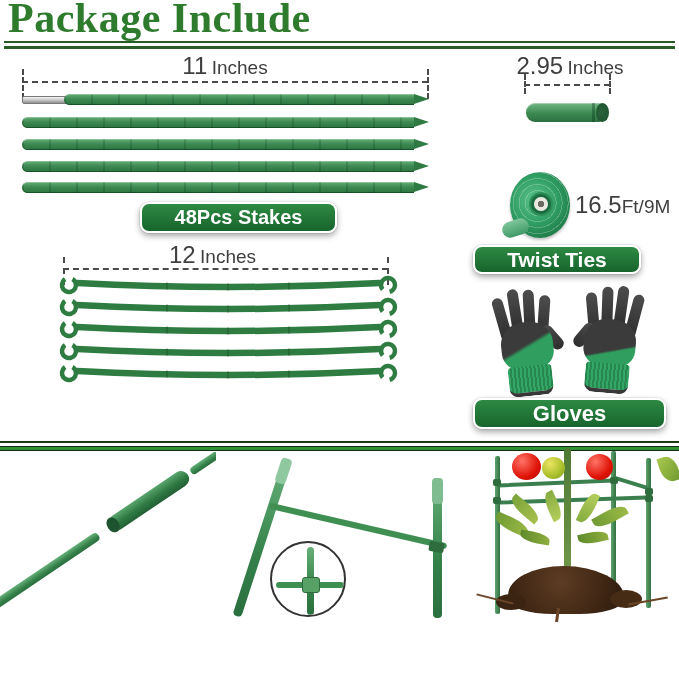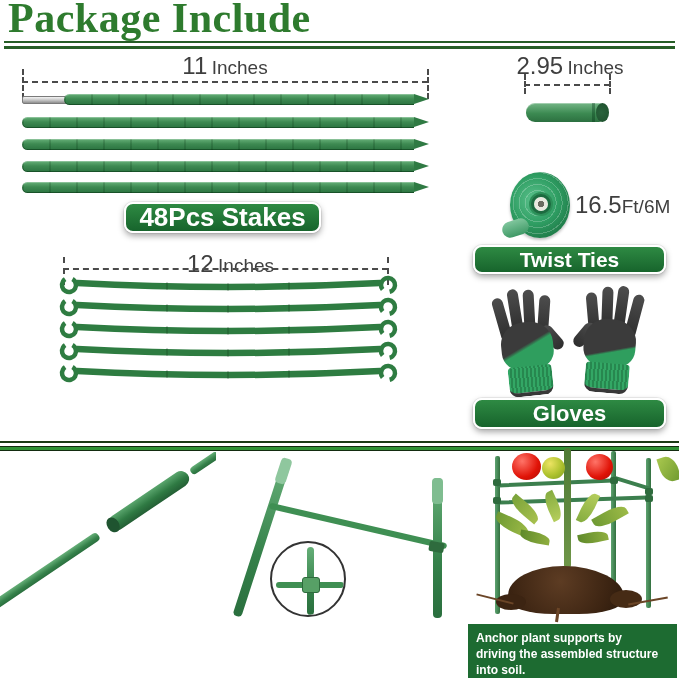--- a/index.html
+++ b/index.html
@@ -110,42 +110,42 @@
   <div class="abs dash-v" style="left:22px;top:69px;height:30px;"></div>
   <div class="abs dash-v" style="left:427px;top:69px;height:30px;"></div>
 
   <div class="abs stake-metal" style="left:22px;top:96px;width:46px;"></div>
   <div class="abs stake" style="left:64px;top:94px;width:350px;"></div>
   <div class="abs stake" style="left:22px;top:117px;width:392px;"></div>
   <div class="abs stake" style="left:22px;top:139px;width:392px;"></div>
   <div class="abs stake" style="left:22px;top:161px;width:392px;"></div>
   <div class="abs stake" style="left:22px;top:182px;width:392px;"></div>
 
-  <div class="abs pill" style="left:124px;top:202px;width:197px;height:31px;font-size:26px;">48Pcs Stakes</div>
+  <div class="abs pill" style="left:140px;top:202px;width:197px;height:31px;font-size:20px;">48Pcs Stakes</div>
 
   <div class="abs meas" style="left:495px;width:150px;top:52px;">
     <span class="v">2.95</span>
     <span class="u">Inches</span>
   </div>
   <div class="abs dash-h" style="left:524px;width:86px;top:84px;"></div>
   <div class="abs dash-v" style="left:524px;top:74px;height:20px;"></div>
   <div class="abs dash-v" style="left:609px;top:74px;height:20px;"></div>
 
   <div class="abs tube" style="left:526px;top:103px;"></div>
 
 
   <div class="abs roll">
     <div class="abs roll-outer"></div>
     <div class="abs roll-hole"></div>
     <div class="abs roll-tail"></div>
   </div>
   <div class="abs meas" style="left:575px;top:191px;">
-    <span class="v">16.5</span><span class="u">Ft/6M</span>
-  </div>
-  <div class="abs pill" style="left:473px;top:245px;width:193px;height:29px;font-size:21px;">Twist Ties</div>
+    <span class="v">16.5</span><span class="u">Ft/9M</span>
+  </div>
+  <div class="abs pill" style="left:473px;top:245px;width:168px;height:29px;font-size:21px;">Twist Ties</div>
 
   <div class="abs glove" style="left:497px;top:288px;transform:rotate(-6deg);">
     <span class="finger" style="left:2px;top:7px;transform:rotate(-10deg);"></span>
     <span class="finger" style="left:16px;top:0;transform:rotate(-3deg);"></span>
     <span class="finger" style="left:30px;top:2px;transform:rotate(3deg);"></span>
     <span class="finger" style="left:44px;top:9px;transform:rotate(10deg);"></span>
     <span class="thumb" style="left:50px;top:38px;transform:rotate(-35deg);"></span>
     <span class="hand"></span>
     <span class="cuff"></span>
   </div>
@@ -153,21 +153,21 @@
     <span class="finger" style="left:2px;top:7px;transform:rotate(-10deg);"></span>
     <span class="finger" style="left:16px;top:0;transform:rotate(-3deg);"></span>
     <span class="finger" style="left:30px;top:2px;transform:rotate(3deg);"></span>
     <span class="finger" style="left:44px;top:9px;transform:rotate(10deg);"></span>
     <span class="thumb" style="left:50px;top:38px;transform:rotate(-35deg);"></span>
     <span class="hand" style="background:linear-gradient(195deg,#3b3b3b 62%,#2f9e5e 66%);"></span>
     <span class="cuff"></span>
   </div>
   <div class="abs pill" style="left:473px;top:398px;width:193px;height:31px;font-size:22px;">Gloves</div>
 
-  <div class="abs meas" style="left:68px;width:325px;top:241px;margin-top:9px;">
+  <div class="abs meas" style="left:50px;width:325px;top:241px;">
     <span class="v">12</span>
     <span class="u">Inches</span>
   </div>
   <div class="abs dash-h" style="left:63px;width:325px;top:268px;"></div>
   <div class="abs dash-v" style="left:63px;top:257px;height:28px;"></div>
   <div class="abs dash-v" style="left:387px;top:257px;height:28px;"></div>
 
   <svg class="abs armrow" style="left:56px;top:274px;" viewBox="0 0 345 26">
     <circle cx="13" cy="11" r="7" fill="none" stroke="#2e7c41" stroke-width="4.5" stroke-dasharray="36 8" transform="rotate(-60 13 11)"></circle>
     <path d="M21 9 Q172 17 324 9" fill="none" stroke="#2e7c41" stroke-width="6.5" stroke-linecap="round"></path>
@@ -254,17 +254,14 @@
     <div class="abs leaf" style="left:60px;top:84px;width:30px;height:11px;background:linear-gradient(90deg,#5f8a2b,#8fae3f);transform:rotate(10deg);"></div>
     <div class="abs leaf" style="left:118px;top:84px;width:30px;height:11px;background:linear-gradient(90deg,#8fae3f,#5f8a2b);transform:rotate(168deg);"></div>
 
     <div class="abs" style="left:48px;top:118px;width:116px;height:48px;border-radius:55% 60% 45% 45%/70% 75% 35% 35%;background:radial-gradient(circle at 45% 32%,#5d3c23,#3c2412 68%,#2a190c);"></div>
     <div class="abs" style="left:36px;top:146px;width:30px;height:16px;border-radius:50%;background:#3c2412;"></div>
     <div class="abs" style="left:150px;top:142px;width:32px;height:18px;border-radius:50%;background:#462b15;"></div>
     <div class="abs" style="left:16px;top:150px;width:38px;height:2px;background:#6b4527;transform:rotate(14deg);"></div>
     <div class="abs" style="left:168px;top:152px;width:40px;height:2px;background:#6b4527;transform:rotate(-10deg);"></div>
     <div class="abs" style="left:96px;top:160px;width:3px;height:14px;background:#6b4527;transform:rotate(8deg);"></div>
   </div>
-  <div class="abs caption cap3">Anchor plant supports by
-driving the assembled structure
-into soil.</div>
 
 </div>
 
 </body></html>

